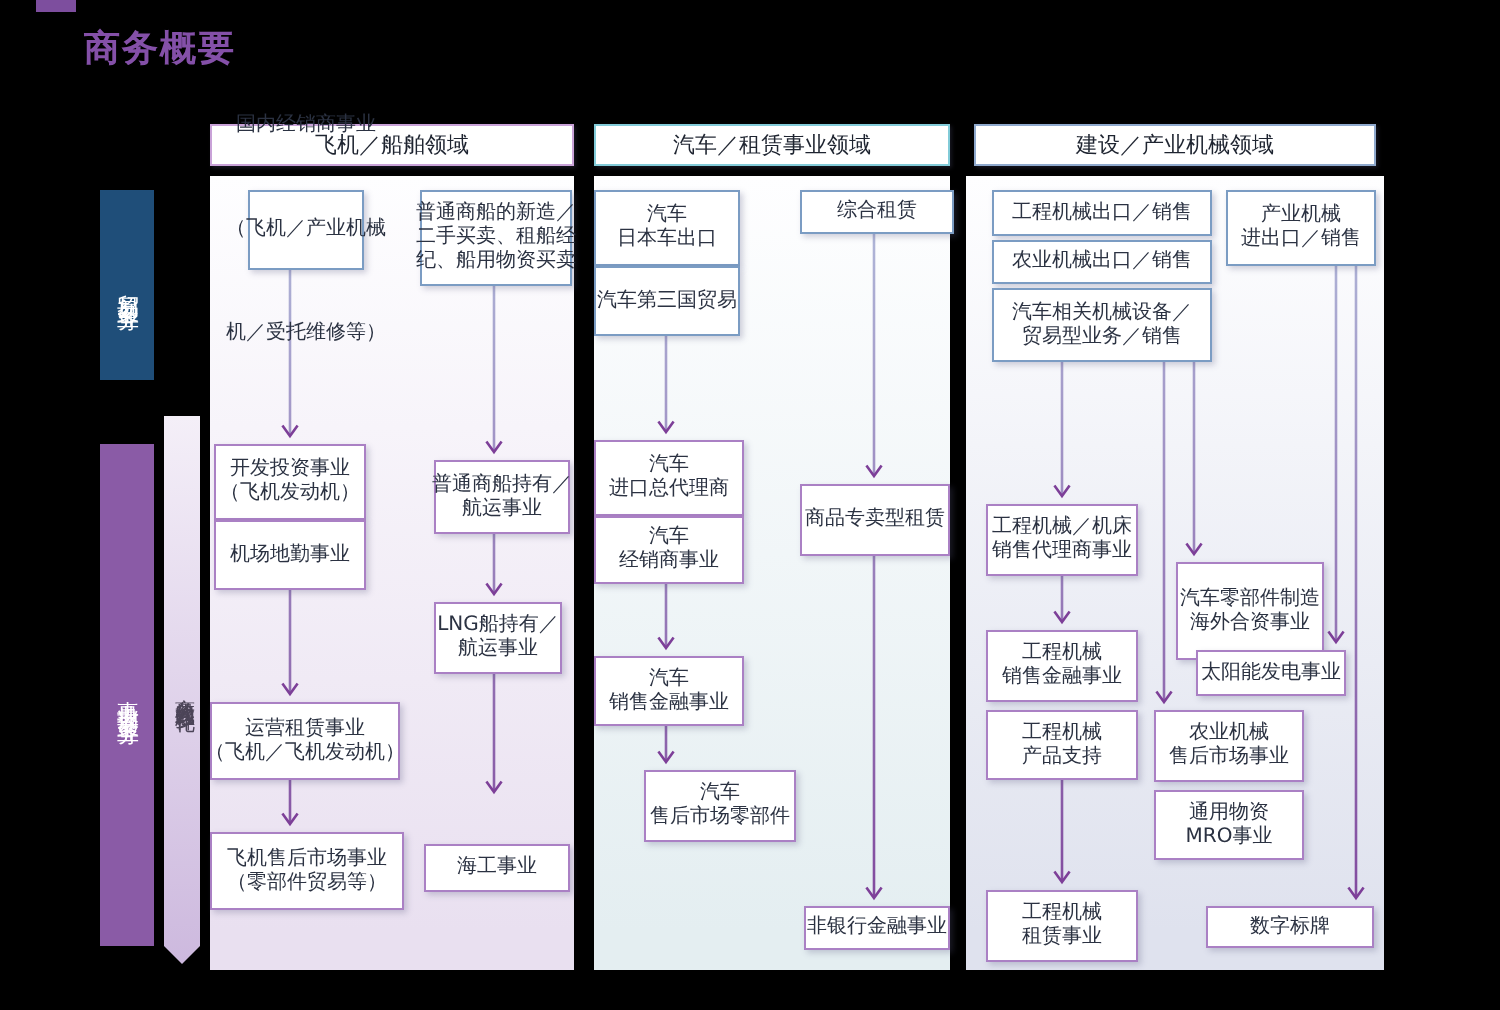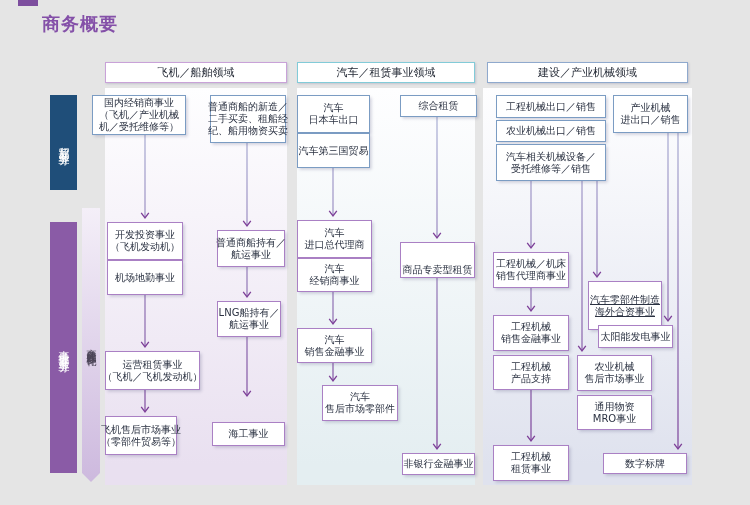--- a/index.html
+++ b/index.html
@@ -1,17 +1,17 @@
 <!DOCTYPE html>
 <html><head>
 <meta charset="utf-8">
 <style>
   html,body{margin:0;padding:0;background:#ffffff;}
   #stage{
-    position:relative;width:750px;height:505px;overflow:hidden;background:#e5e5e5;
+    position:relative;width:750px;height:505px;overflow:hidden;background:#000000;
     font-family:"DejaVu Sans","Liberation Sans",sans-serif;color:#2b3242;
   }
   #edge-mark{position:absolute;left:18px;top:0;width:20px;height:6px;background:#7d4e9e;}
   #page-title{
     position:absolute;left:42px;top:12px;font-size:18px;font-weight:bold;
     letter-spacing:1px;color:#8450a8;
   }
   .vbar{
     position:absolute;display:flex;align-items:center;justify-content:center;
     writing-mode:vertical-rl;text-orientation:upright;
@@ -142,42 +142,42 @@
         <line x1="678" x2="678" y1="133" y2="448" stroke="url(#arrowGrad)" stroke-width="1.3"></line>
         <path d="M 674.2 443.8 L 678 449 L 681.8 443.8" fill="none" stroke="#7d3f98" stroke-width="1.3"></path>
       </g>
     </svg>
 <div class="panel" style="left: 105px; top: 88px; width: 182px; height: 397px; background: linear-gradient(rgb(254, 254, 255) 0%, rgb(233, 224, 240) 95%);"></div>
     <div class="col-header" style="left: 105px; top: 62px; width: 182px; height: 21px; border-color: rgb(201, 162, 216);">飞机／船舶领域</div>
     <div class="panel" style="left: 297px; top: 88px; width: 178px; height: 397px; background: linear-gradient(rgb(254, 254, 255) 0%, rgb(228, 238, 241) 95%);"></div>
     <div class="col-header" style="left: 297px; top: 62px; width: 178px; height: 21px; border-color: rgb(130, 203, 216);">汽车／租赁事业领域</div>
     <div class="panel" style="left: 483px; top: 88px; width: 209px; height: 397px; background: linear-gradient(rgb(254, 254, 255) 0%, rgb(223, 226, 238) 95%);"></div>
     <div class="col-header" style="left: 487px; top: 62px; width: 201px; height: 21px; border-color: rgb(143, 169, 205);">建设／产业机械领域</div>
-    <div class="node trade" style="left: 92px; top: 95px; width: 94px; height: 40px;">
+    <div class="node trade" style="left: 124px; top: 95px; width: 58px; height: 40px; gap: 40px;">
       <div class="line">国内经销商事业</div>
       <div class="line">（飞机／产业机械</div>
       <div class="line">机／受托维修等）</div>
     </div>
     <div class="node trade" style="left: 210px; top: 95px; width: 76px; height: 48px;">
       <div class="line">普通商船的新造／</div>
       <div class="line">二手买卖、租船经</div>
       <div class="line">纪、船用物资买卖</div>
     </div>
     <div class="node invest" style="left: 107px; top: 222px; width: 76px; height: 38px;">
       <div class="line">开发投资事业</div>
       <div class="line">（飞机发动机）</div>
     </div>
     <div class="node invest" style="left: 107px; top: 260px; width: 76px; height: 35px;">
       <div class="line">机场地勤事业</div>
     </div>
     <div class="node invest" style="left: 105px; top: 351px; width: 95px; height: 39px; text-align: right;">
       <div class="line">运营租赁事业</div>
       <div class="line">（飞机／飞机发动机）</div>
     </div>
-    <div class="node invest" style="left: 105px; top: 416px; width: 72px; height: 39px;">
+    <div class="node invest" style="left: 105px; top: 416px; width: 97px; height: 39px;">
       <div class="line">飞机售后市场事业</div>
       <div class="line">（零部件贸易等）</div>
     </div>
     <div class="node invest" style="left: 217px; top: 230px; width: 68px; height: 37px;">
       <div class="line">普通商船持有／</div>
       <div class="line">航运事业</div>
     </div>
     <div class="node invest" style="left: 217px; top: 301px; width: 64px; height: 36px;">
       <div class="line">LNG船持有／</div>
       <div class="line">航运事业</div>
@@ -204,35 +204,35 @@
       <div class="line">经销商事业</div>
     </div>
     <div class="node invest" style="left: 297px; top: 328px; width: 75px; height: 35px;">
       <div class="line">汽车</div>
       <div class="line">销售金融事业</div>
     </div>
     <div class="node invest" style="left: 322px; top: 385px; width: 76px; height: 36px;">
       <div class="line">汽车</div>
       <div class="line">售后市场零部件</div>
     </div>
-    <div class="node invest" style="left: 400px; top: 242px; width: 75px; height: 36px; justify-content: flex-end;">
+    <div class="node invest" style="left: 400px; top: 242px; width: 75px; height: 36px;">
       <div class="line">商品专卖型租赁</div>
     </div>
     <div class="node invest" style="left: 402px; top: 453px; width: 73px; height: 22px;">
       <div class="line">非银行金融事业</div>
     </div>
     <div class="node trade" style="left: 496px; top: 95px; width: 110px; height: 23px;">
       <div class="line">工程机械出口／销售</div>
     </div>
     <div class="node trade" style="left: 496px; top: 120px; width: 110px; height: 22px;">
       <div class="line">农业机械出口／销售</div>
     </div>
     <div class="node trade" style="left: 496px; top: 144px; width: 110px; height: 37px;">
       <div class="line">汽车相关机械设备／</div>
-      <div class="line">受托维修等／销售</div>
+      <div class="line">贸易型业务／销售</div>
     </div>
     <div class="node trade" style="left: 613px; top: 95px; width: 75px; height: 38px;">
       <div class="line">产业机械</div>
       <div class="line">进出口／销售</div>
     </div>
     <div class="node invest" style="left: 493px; top: 252px; width: 76px; height: 36px;">
       <div class="line">工程机械／机床</div>
       <div class="line">销售代理商事业</div>
     </div>
     <div class="node invest" style="left: 493px; top: 315px; width: 76px; height: 36px;">
@@ -240,21 +240,21 @@
       <div class="line">销售金融事业</div>
     </div>
     <div class="node invest" style="left: 493px; top: 355px; width: 76px; height: 35px;">
       <div class="line">工程机械</div>
       <div class="line">产品支持</div>
     </div>
     <div class="node invest" style="left: 493px; top: 445px; width: 76px; height: 36px;">
       <div class="line">工程机械</div>
       <div class="line">租赁事业</div>
     </div>
-    <div class="node invest" style="left: 588px; top: 281px; width: 74px; height: 49px; text-decoration: underline;">
+    <div class="node invest" style="left: 588px; top: 281px; width: 74px; height: 49px;">
       <div class="line">汽车零部件制造</div>
       <div class="line">海外合资事业</div>
     </div>
     <div class="node invest" style="left: 598px; top: 325px; width: 75px; height: 23px;">
       <div class="line">太阳能发电事业</div>
     </div>
     <div class="node invest" style="left: 577px; top: 355px; width: 75px; height: 36px;">
       <div class="line">农业机械</div>
       <div class="line">售后市场事业</div>
     </div>

